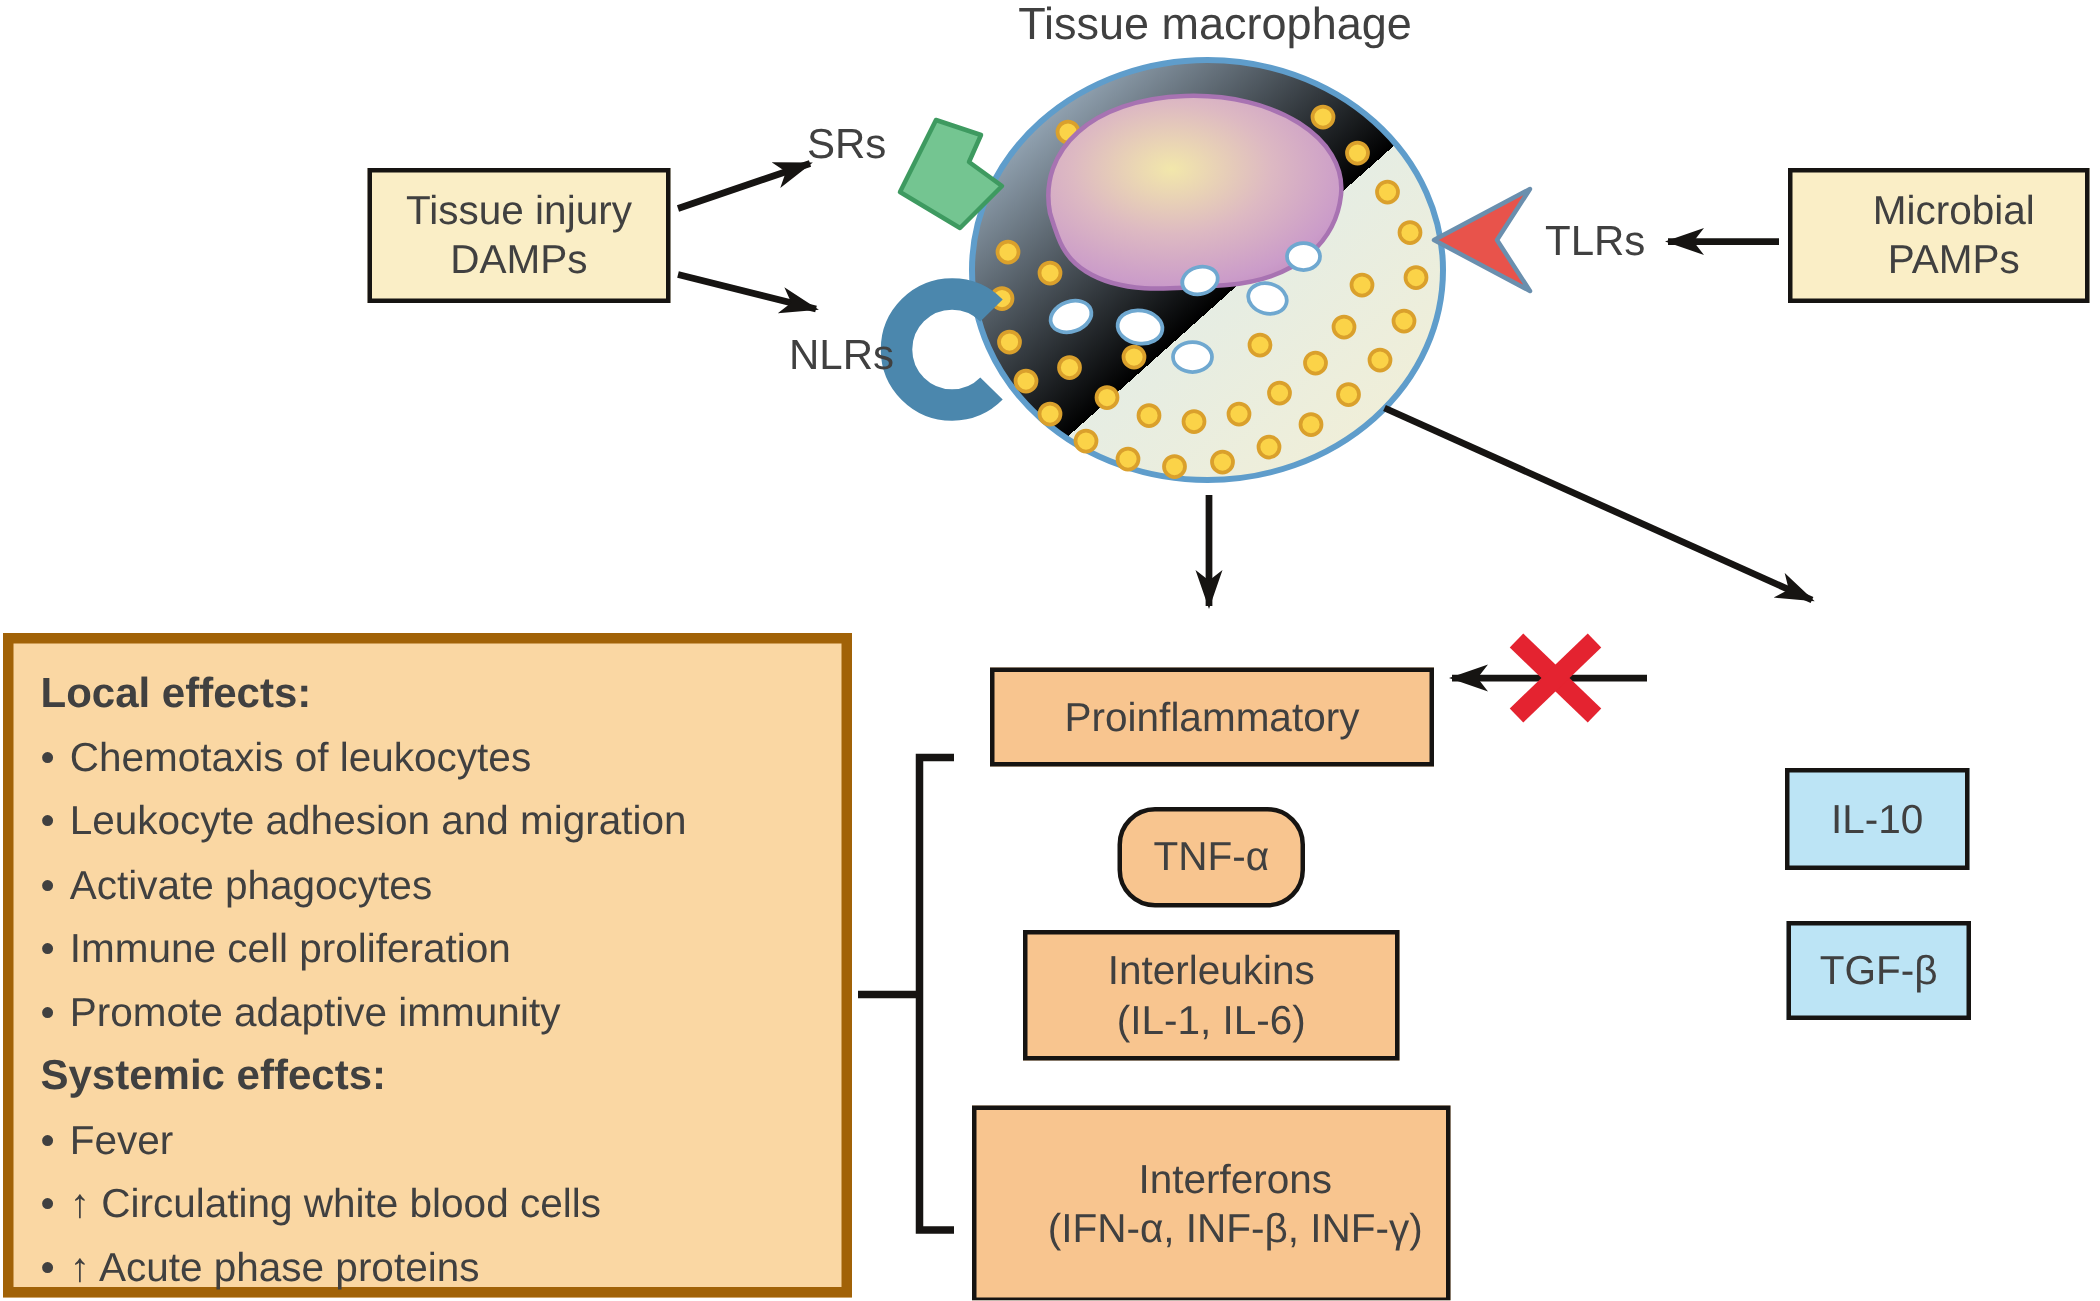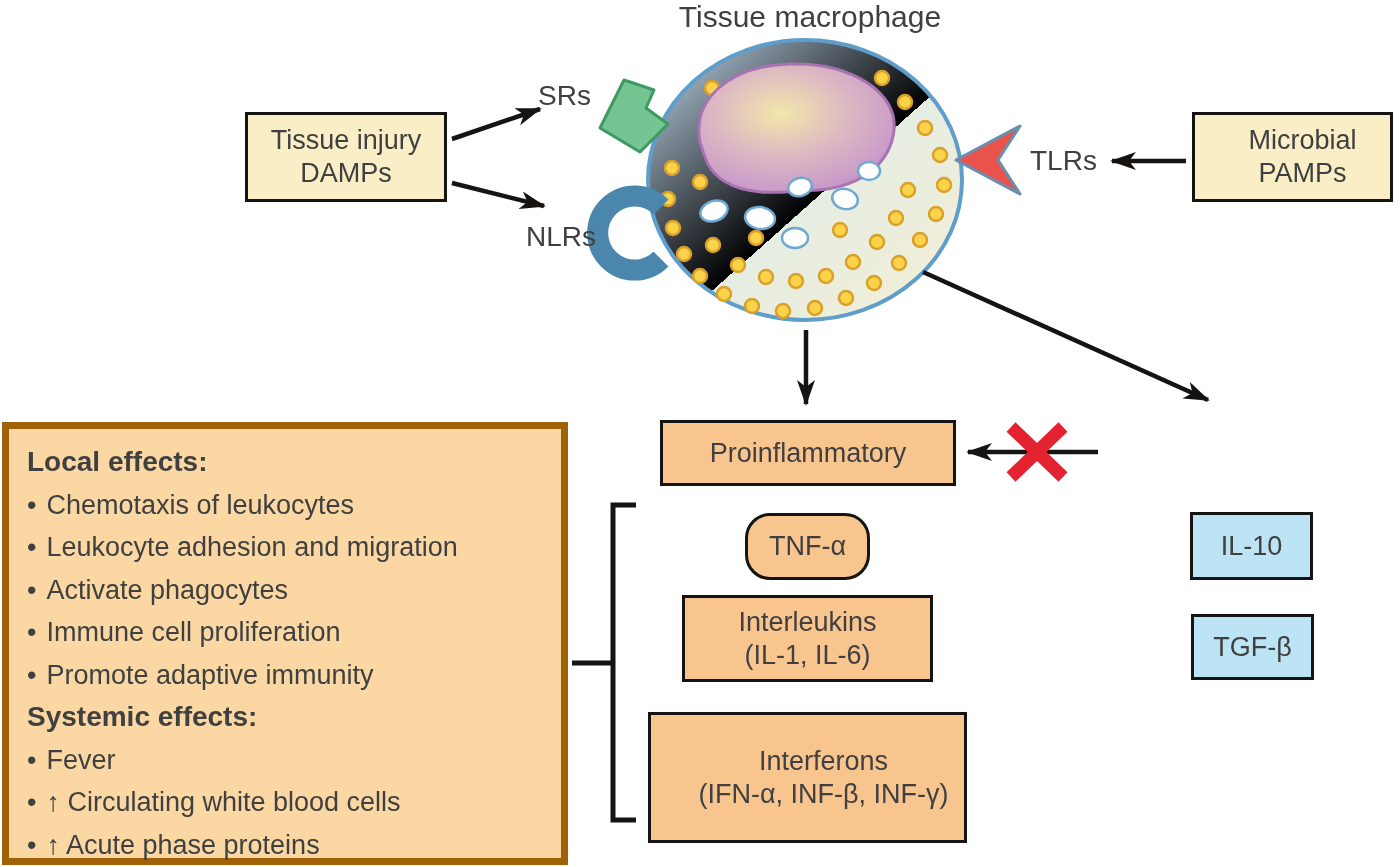--- a/index.html
+++ b/index.html
@@ -7,21 +7,21 @@
     position:relative;width:1400px;height:867px;background:#ffffff;overflow:hidden;
     font-family:"Liberation Sans", sans-serif;color:#404040;
   }
   #overlay{position:absolute;left:0;top:0;width:1400px;height:867px;z-index:1;}
   .box{
     box-sizing:border-box;border:3px solid #161412;
     display:flex;flex-direction:column;align-items:center;justify-content:center;
     text-align:center;font-size:27px;line-height:33px;z-index:2;position:absolute;
   }
   .cream{background:#faeec6;}
-  .orange{background:#f8c58f;}
+  .orange{background:#f8c58f;margin-top:25px;}
   .blue{background:#bce4f5;}
   .rcpt-label{position:absolute;font-size:28px;z-index:2;white-space:nowrap;}
   .title{position:absolute;font-size:30px;z-index:2;white-space:nowrap;}
   #effects-box{
     position:absolute;left:2px;top:422px;width:566px;height:443px;
     box-sizing:border-box;background:#fad7a3;border:7px solid #a16207;
     padding:12px 8px 0 18px;font-size:27px;line-height:42.5px;z-index:2;
   }
   .fx-heading{font-weight:bold;font-size:28px;}
   .fx-line .blt{margin-right:10px;}

